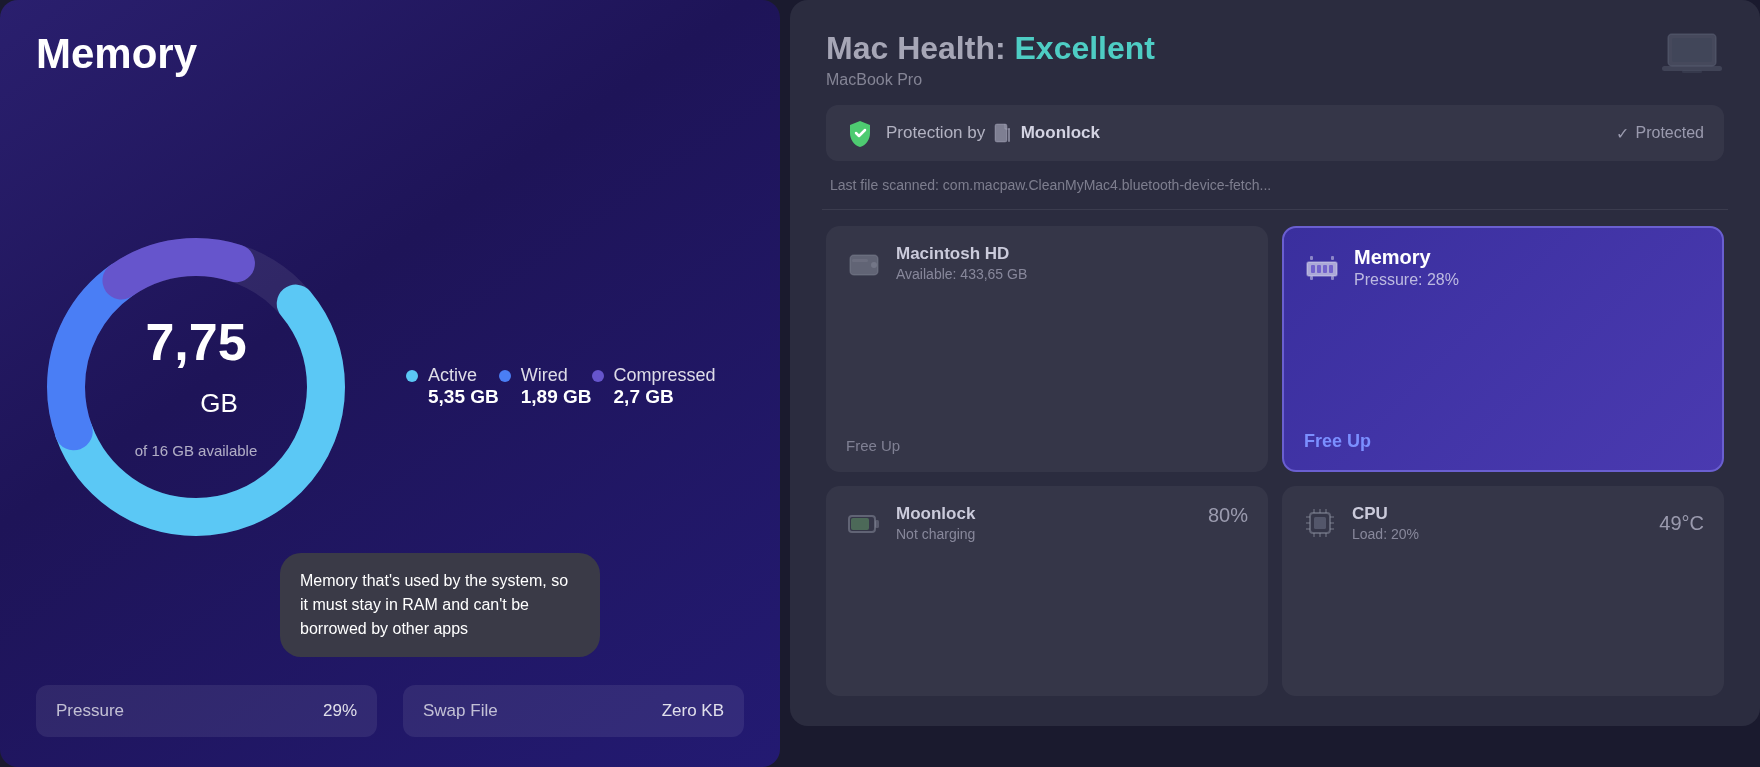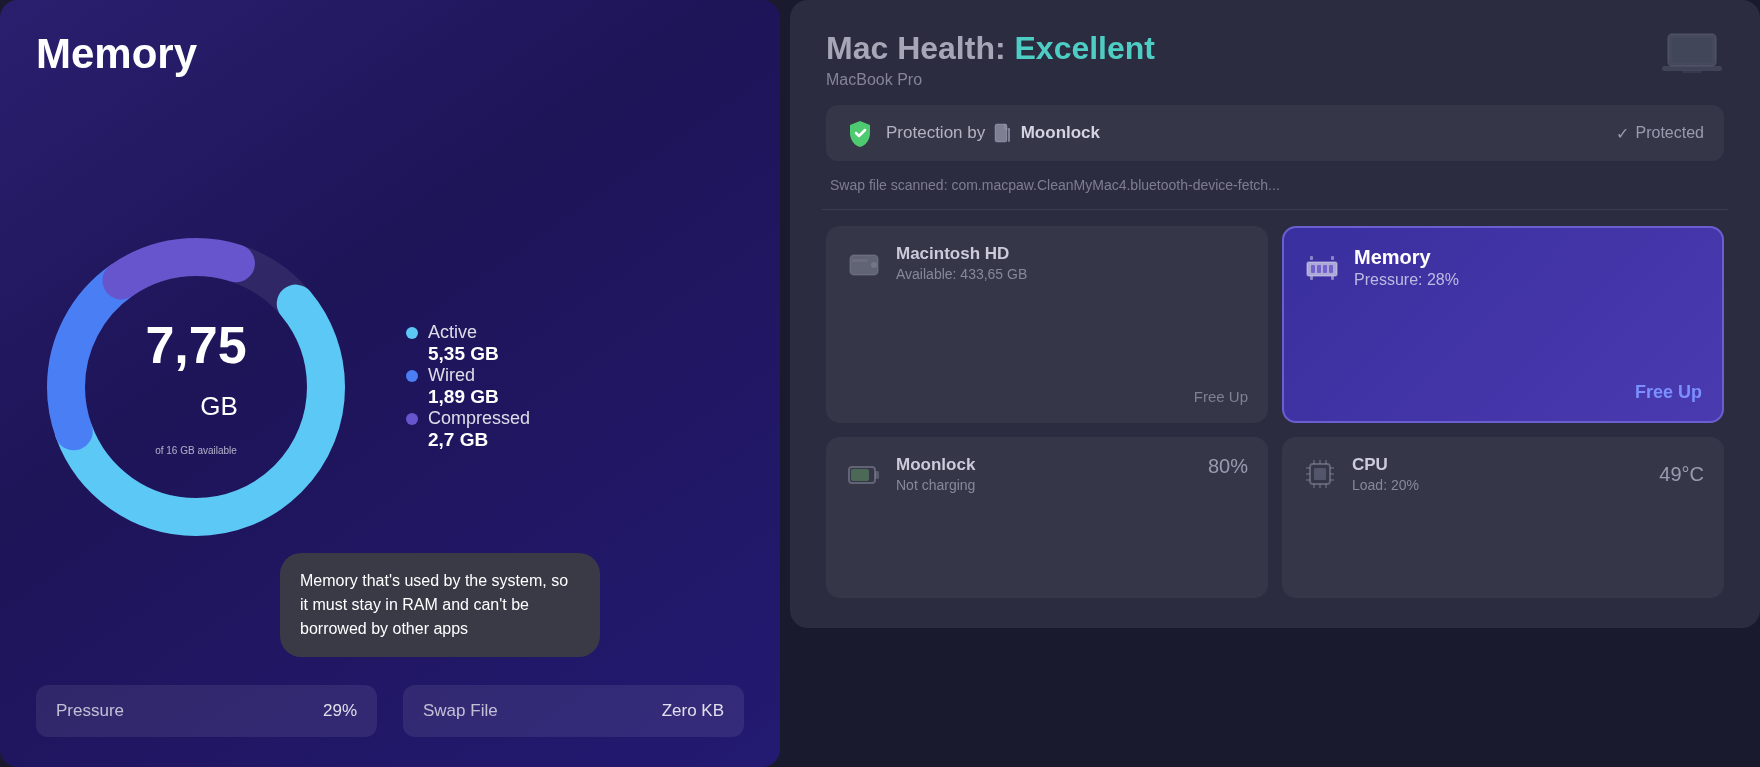--- a/index.html
+++ b/index.html
@@ -68,27 +68,27 @@
     }
 
     .donut-value span.unit {
       font-size: 26px;
       font-weight: 400;
       margin-left: 46px;
     }
 
     .donut-subtitle {
       color: rgba(255,255,255,0.65);
-      font-size: 10px;
+      font-size: 15px;
       margin-top: 22px;
     }
 
     .legend {
       display: flex;
-      flex-direction: column;
+      flex-direction: row;
     }
 
     .legend-item {
       display: flex;
       flex-direction: column;
     }
 
     .legend-label-row {
       display: flex;
       align-items: center;
@@ -153,21 +153,21 @@
 
     .bottom-stat-value {
       color: rgba(255,255,255,0.85);
       font-size: 17px;
       margin-left: 24px;
     }
 
     
     .right-panel {
       flex: 1;
-      height: 628px;
+      height: 726px;
       background: rgba(45, 47, 65, 0.9);
       border-radius: 18px;
       padding: 30px 36px;
       display: flex;
       flex-direction: column;
       gap: 16px;
       margin-left: 10px;
     }
 
     .mac-health-header {
@@ -327,21 +327,20 @@
       color: rgba(180,180,200,0.8);
       font-size: 20px;
       font-weight: 500;
       align-self: flex-start;
     }
 
     .card-free-up {
       color: rgba(160,160,180,0.7);
       font-size: 15px;
       font-weight: 500;
-      text-align: right;
       margin-top: auto;
     }
 
     .card.highlighted .card-free-up {
       color: #7b8fff;
       font-size: 18px;
       font-weight: 600;
     }
 
     .card-temp {
@@ -479,21 +478,21 @@
       </svg>
       <strong>Moonlock</strong>
     </div>
     <div class="protected-badge">
       <span class="check-icon">✓</span>
       <span>Protected</span>
     </div>
   </div>
 
   <div class="realtime-row">
-    <div class="last-scan-text">Swap file scanned: com.macpaw.CleanMyMac4.bluetooth-device-fetch...</div>
+    <div class="last-scan-text">Last file scanned: com.macpaw.CleanMyMac4.bluetooth-device-fetch...</div>
   </div>
 
   <div class="divider"></div>
 
   <div class="cards-grid">
 
     <div class="card">
       <div class="card-header">
         <div class="card-icon">
           <svg width="36" height="36" viewBox="0 0 36 36">

